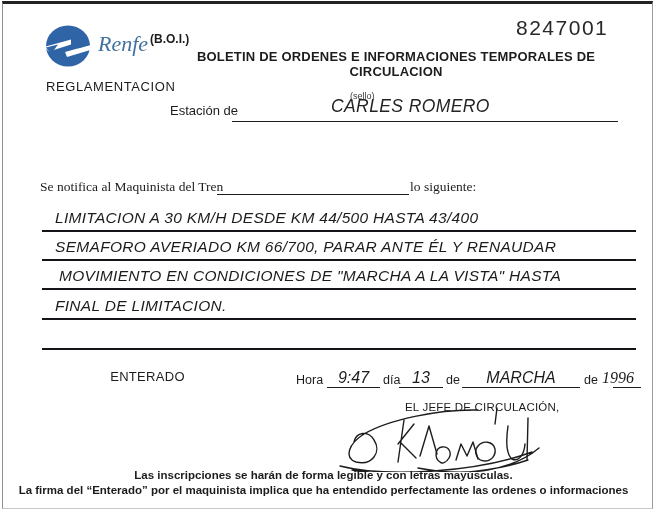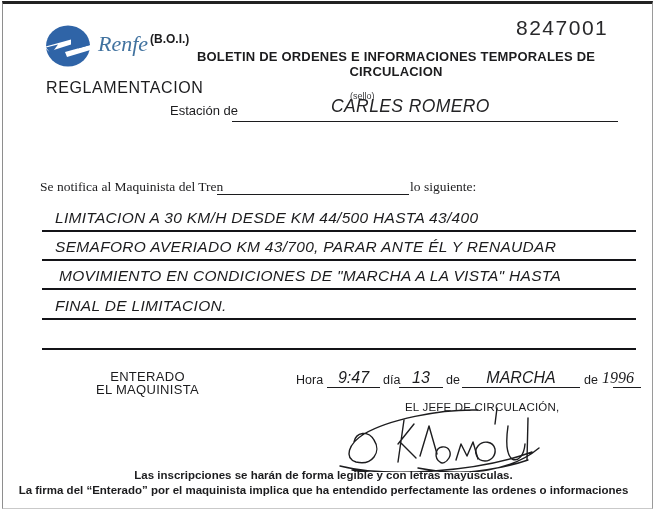--- a/index.html
+++ b/index.html
@@ -10,21 +10,21 @@
   .frame{position:absolute;top:1px;left:2px;right:6px;bottom:4px;
     border-top:3px solid #222;border-left:1px solid #8e8e8e;
     border-right:1px solid #9a9a9a;border-bottom:1px solid #c9c9c9;
     pointer-events:none;}
   .abs{position:absolute;}
   
   .logo-text{font-family:"Liberation Serif",serif;font-style:italic;font-size:22px;color:#41729f;}
   .form-number{font-size:21px;letter-spacing:1.5px;color:#28282a;}
   .boi{font-weight:bold;font-size:12px;text-align:left;}
   .title{font-weight:bold;font-size:13px;text-align:center;letter-spacing:.2px;}
-  .section-label{font-size:16px;letter-spacing:.6px;padding-left:8px;}
+  .section-label{font-size:13px;letter-spacing:.6px;padding-left:8px;}
   
   .estacion-label{font-size:13px;}
   .estacion-line{border-bottom:1.5px solid #1c1c1e;}
   .sello{font-size:9px;color:#3a3a3c;}
   .hand{font-style:italic;color:#232325;}
   .estacion-value{font-size:17.5px;letter-spacing:.4px;}
   
   .serif{font-family:"Liberation Serif",serif;font-size:13.5px;}
   .train-line{border-bottom:1px solid #1c1c1e;}
   
@@ -69,35 +69,34 @@
   <div class="abs hand estacion-value" style="left:331px;top:96px;">CARLES ROMERO</div>
 
   <div class="abs serif" style="left:40px;top:179px;">Se notifica al Maquinista del Tren</div>
   <div class="abs train-line" style="left:217px;top:179px;width:192px;height:15px;"></div>
   <div class="abs serif" style="left:410px;top:179px;">lo siguiente:</div>
 
   <div class="abs order-row" style="top:204px;height:28px;">
     <span class="order-text">LIMITACION A 30 KM/H DESDE KM 44/500 HASTA 43/400</span>
   </div>
   <div class="abs order-row" style="top:234px;height:27px;">
-    <span class="order-text">SEMAFORO AVERIADO KM 43/700, PARAR ANTE ÉL Y RENAUDAR</span>
+    <span class="order-text">SEMAFORO AVERIADO KM 66/700, PARAR ANTE ÉL Y RENAUDAR</span>
   </div>
   <div class="abs order-row" style="top:263px;height:27px;">
     <span class="order-text" style="padding-left:4px;">MOVIMIENTO EN CONDICIONES DE "MARCHA A LA VISTA" HASTA</span>
   </div>
   <div class="abs order-row" style="top:292px;height:28px;">
     <span class="order-text">FINAL DE LIMITACION.</span>
   </div>
   <div class="abs order-row" style="top:322px;height:28px;">
     <span class="order-text"></span>
   </div>
 
   <div class="abs ack" style="left:85px;top:370px;">
     <div>ENTERADO</div>
-    <div>EL MAQUINISTA</div>
   </div>
 
   <div class="abs dt-label" style="left:296px;top:373px;">Hora</div>
   <div class="abs dt-cell" style="left:327px;top:368px;width:53px;">
     <span class="dt-value">9:47</span>
   </div>
   <div class="abs dt-label" style="left:383px;top:373px;">día</div>
   <div class="abs dt-cell" style="left:399px;top:368px;width:44px;">
     <span class="dt-value">13</span>
   </div>

